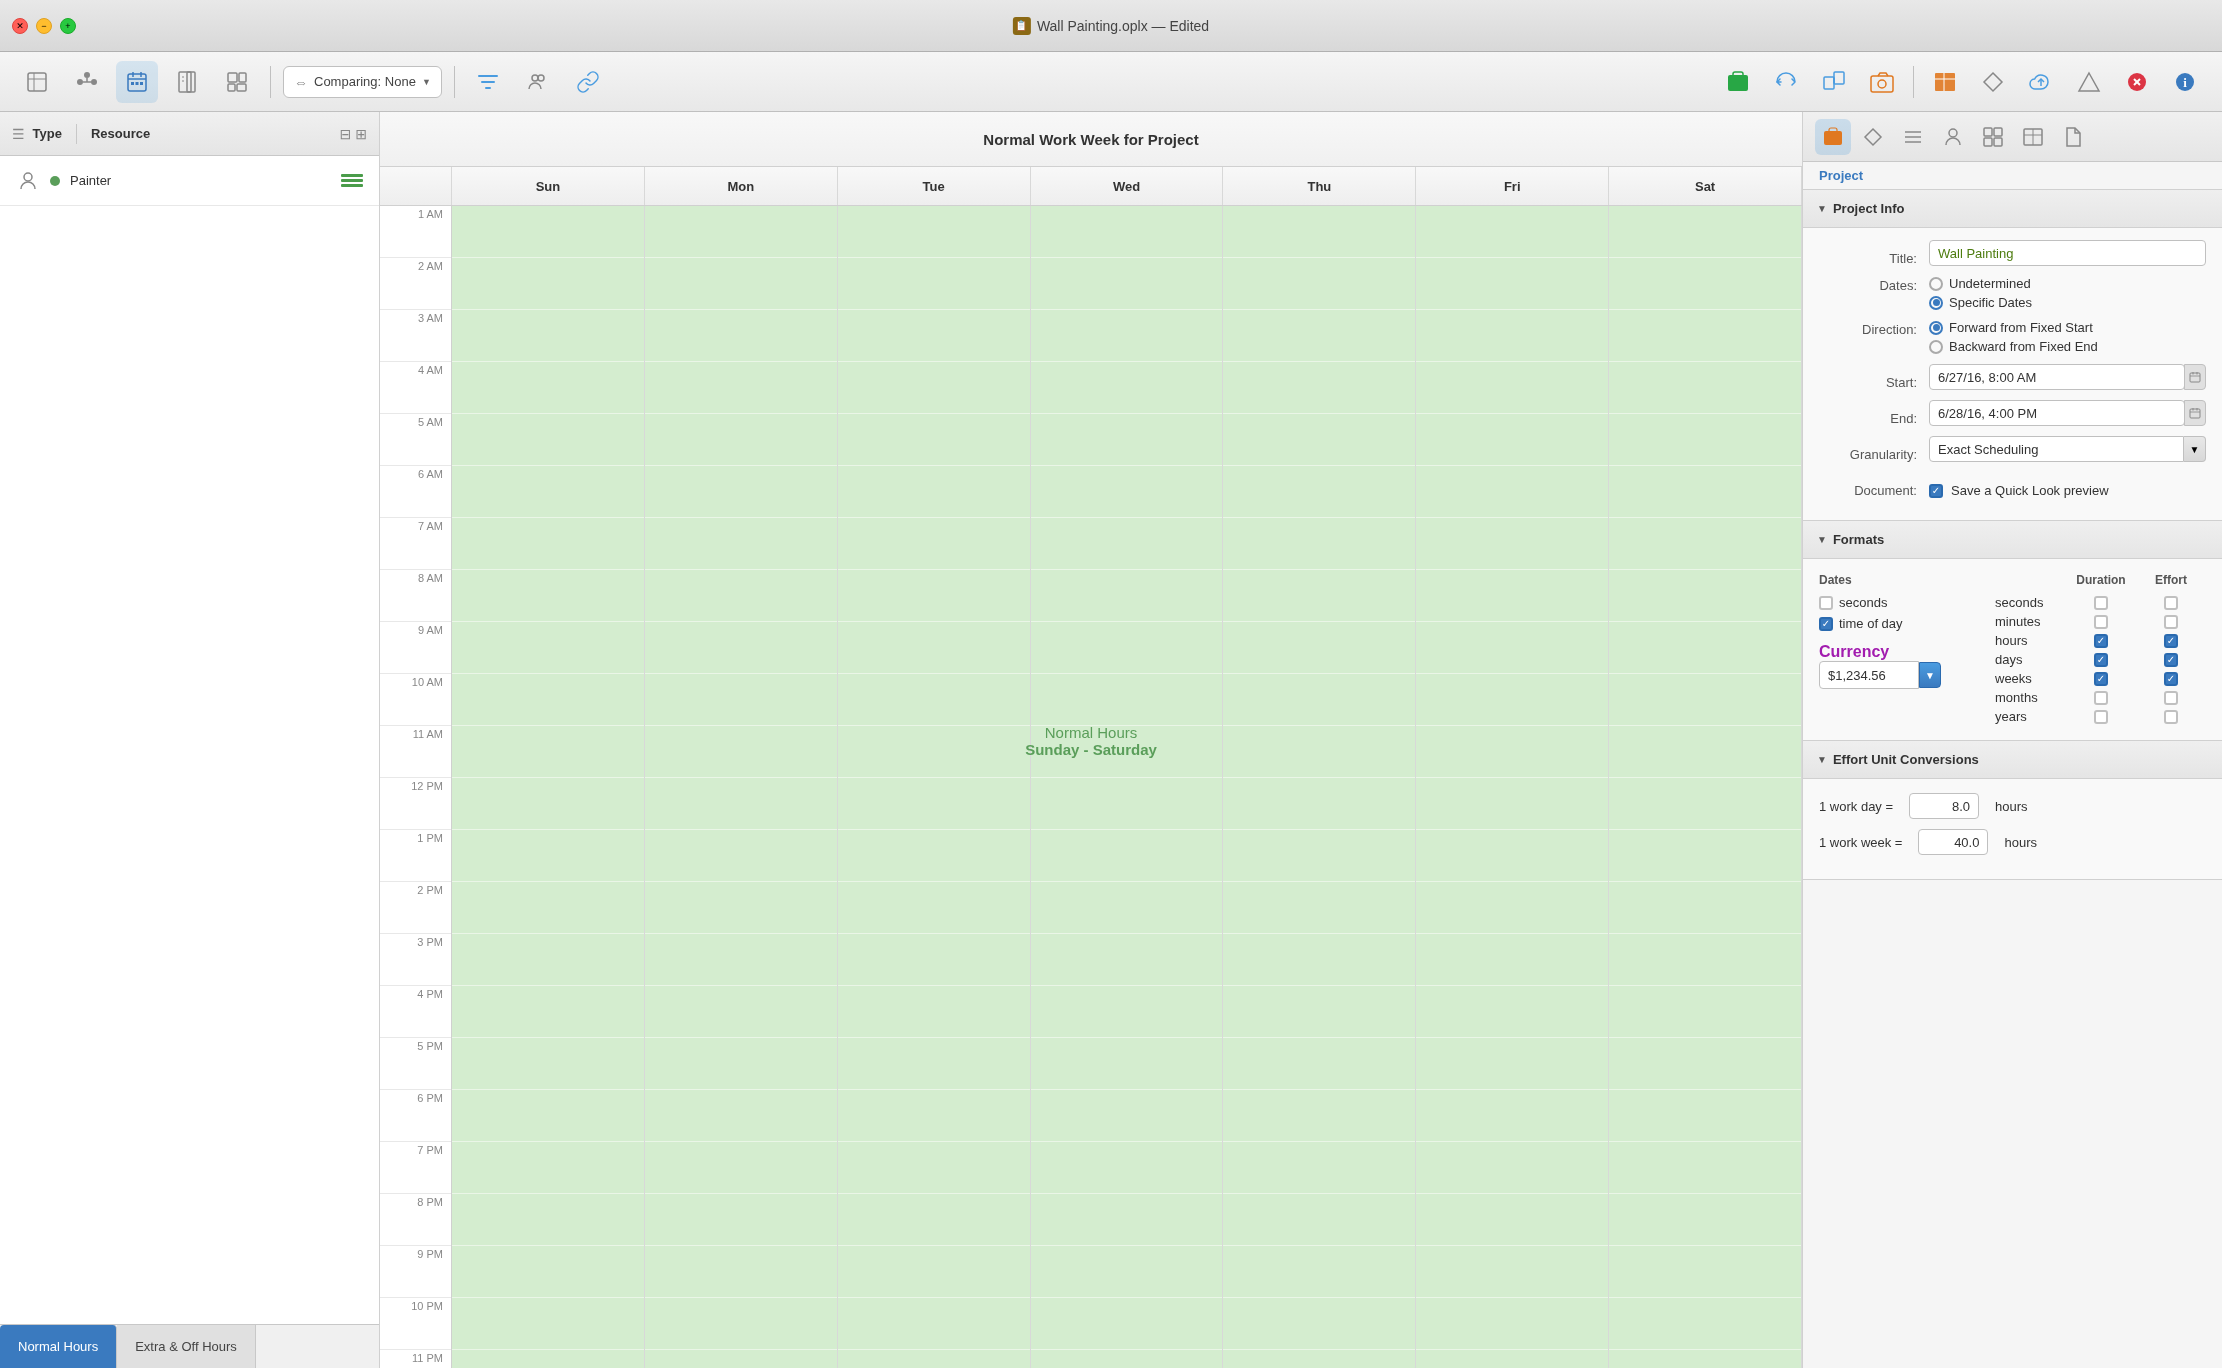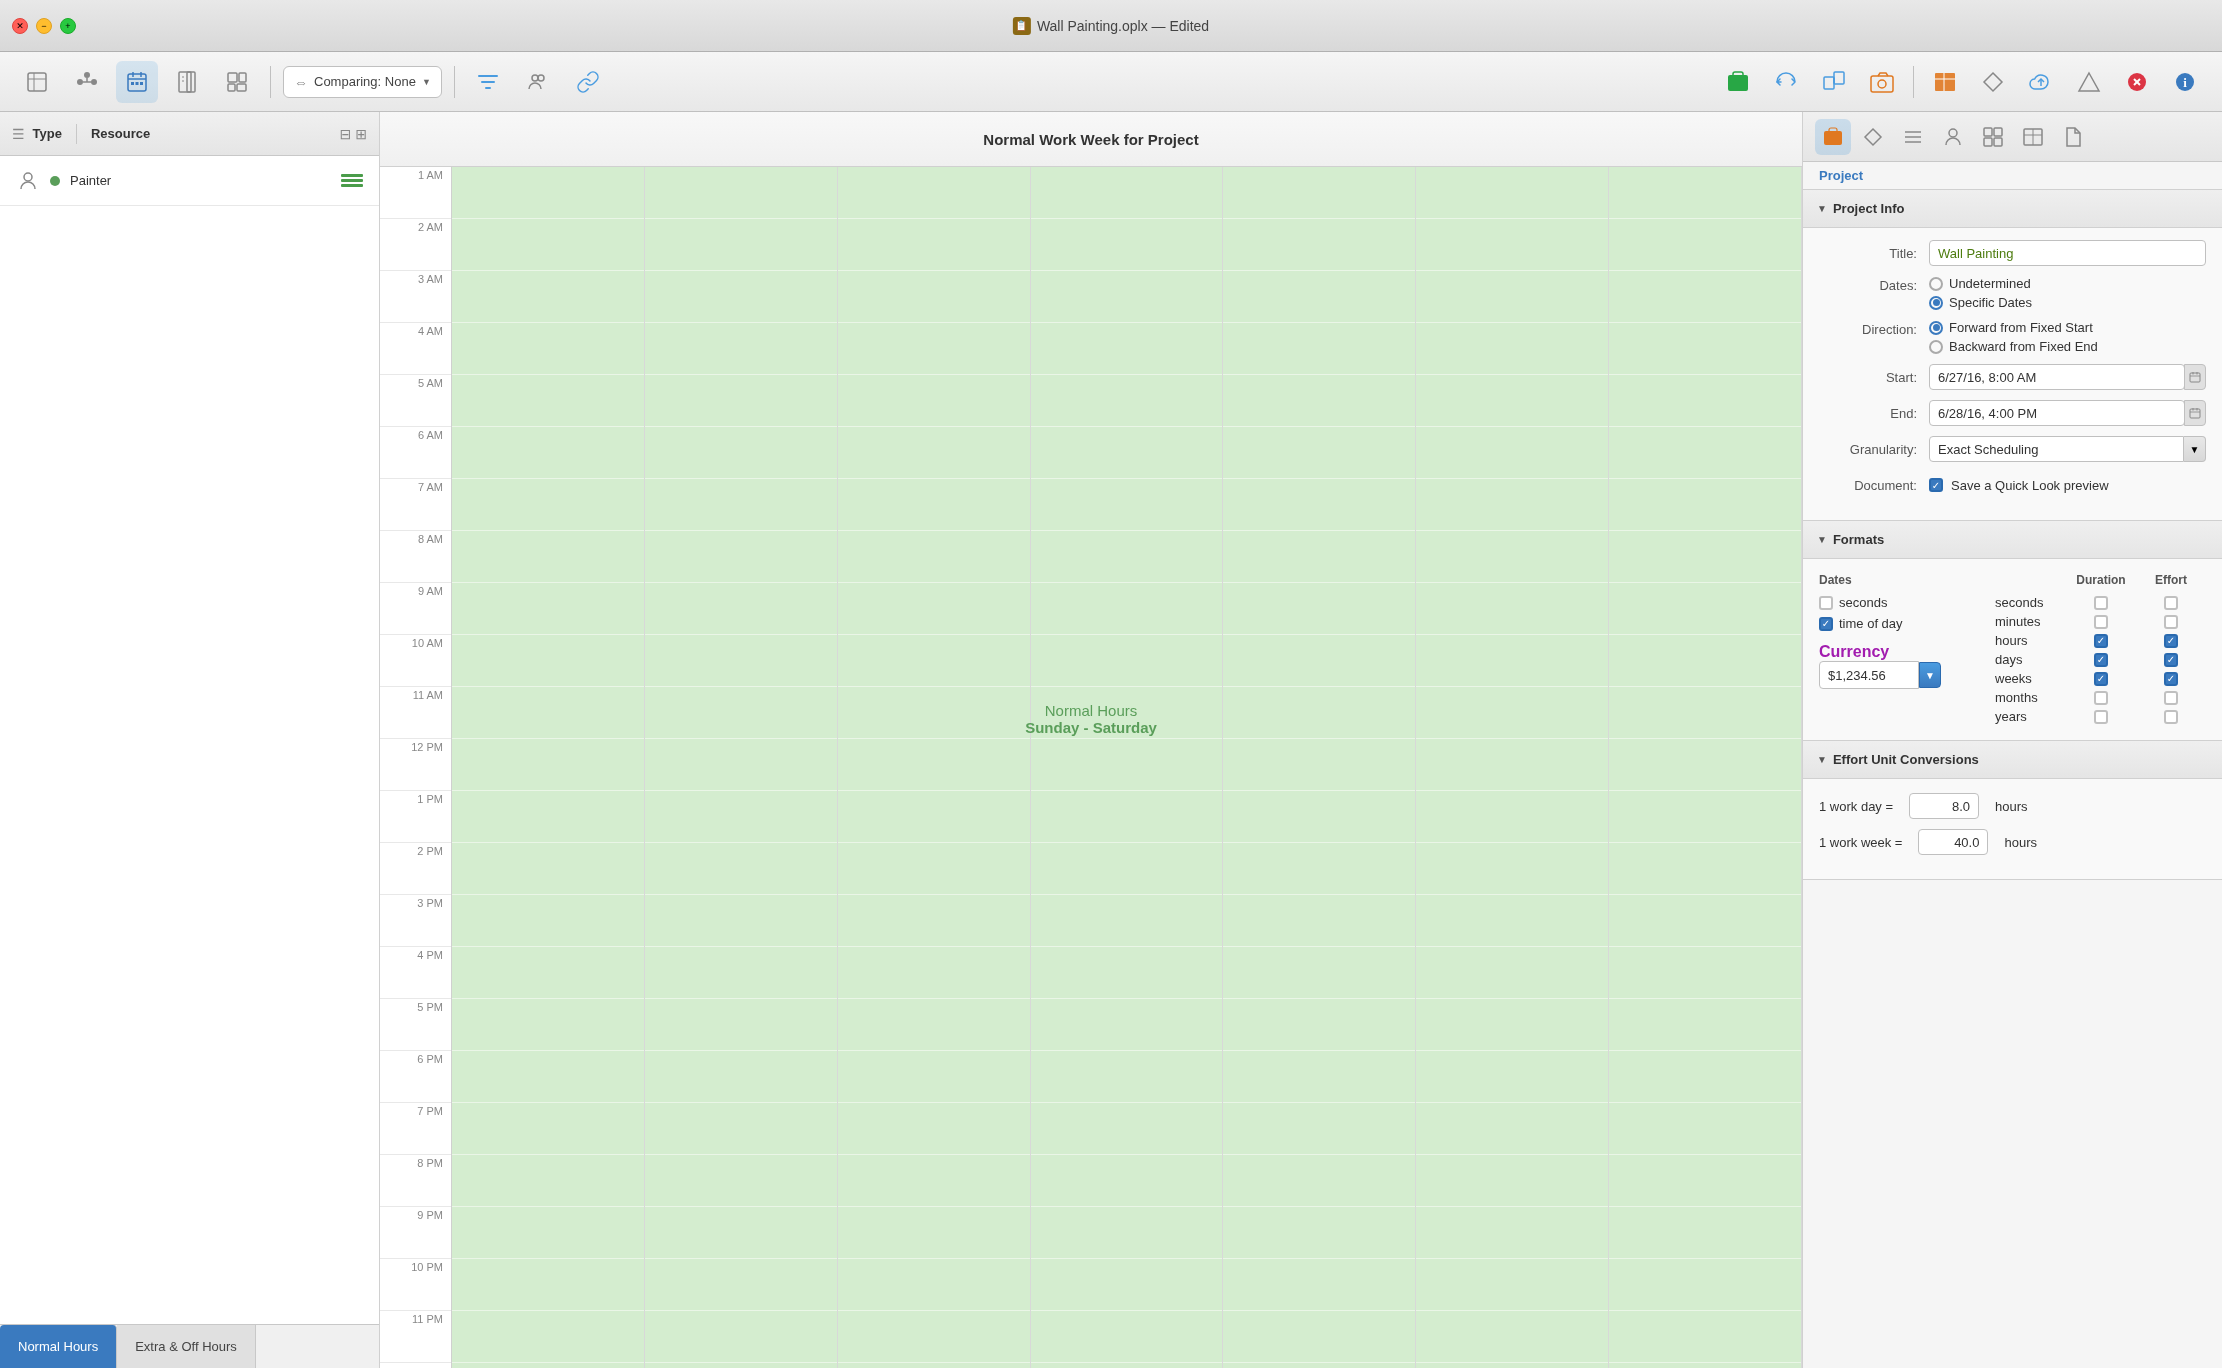--- a/index.html
+++ b/index.html
@@ -356,21 +356,21 @@
       font-size: 13px;
       font-weight: 700;
       color: #333;
     }
     .section-body {
       padding: 12px 16px;
       background: #f9f9f9;
     }
     .field-row {
       display: flex;
-      align-items: center;
+      align-items: flex-end;
       margin-bottom: 10px;
       min-height: 26px;
     }
     .field-label {
       width: 110px;
       text-align: right;
       font-size: 13px;
       color: #555;
       flex-shrink: 0;
       padding-right: 12px;
@@ -799,20 +799,30 @@
       </div>
       <div class="footer-tab inactive">
         <span>Extra &amp; Off Hours</span>
       </div>
     </div>
   </div>
 
   <div class="calendar-area">
     <div class="calendar-title">
       <span>Normal Work Week for Project</span>
+    </div>
+    <div class="calendar-header">
+      <div class="time-gutter"></div>
+      <div class="day-col-header">Sun</div>
+      <div class="day-col-header">Mon</div>
+      <div class="day-col-header">Tue</div>
+      <div class="day-col-header">Wed</div>
+      <div class="day-col-header">Thu</div>
+      <div class="day-col-header">Fri</div>
+      <div class="day-col-header">Sat</div>
     </div>
     <div class="calendar-body" style="position:relative;">
       <div class="time-col">
         <div class="time-slot">
             <span>1 AM</span>
           </div>
         <div class="time-slot">
             <span>2 AM</span>
           </div>
         <div class="time-slot">

